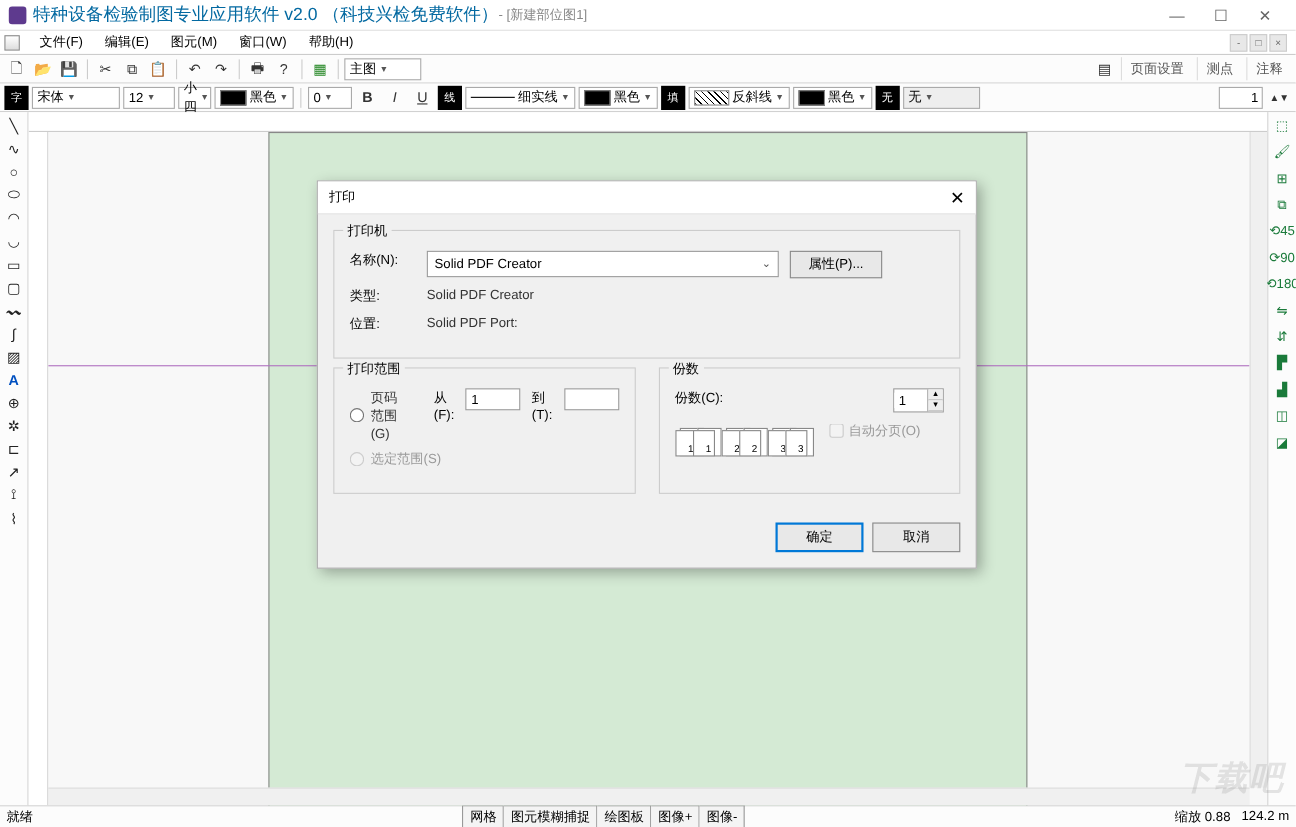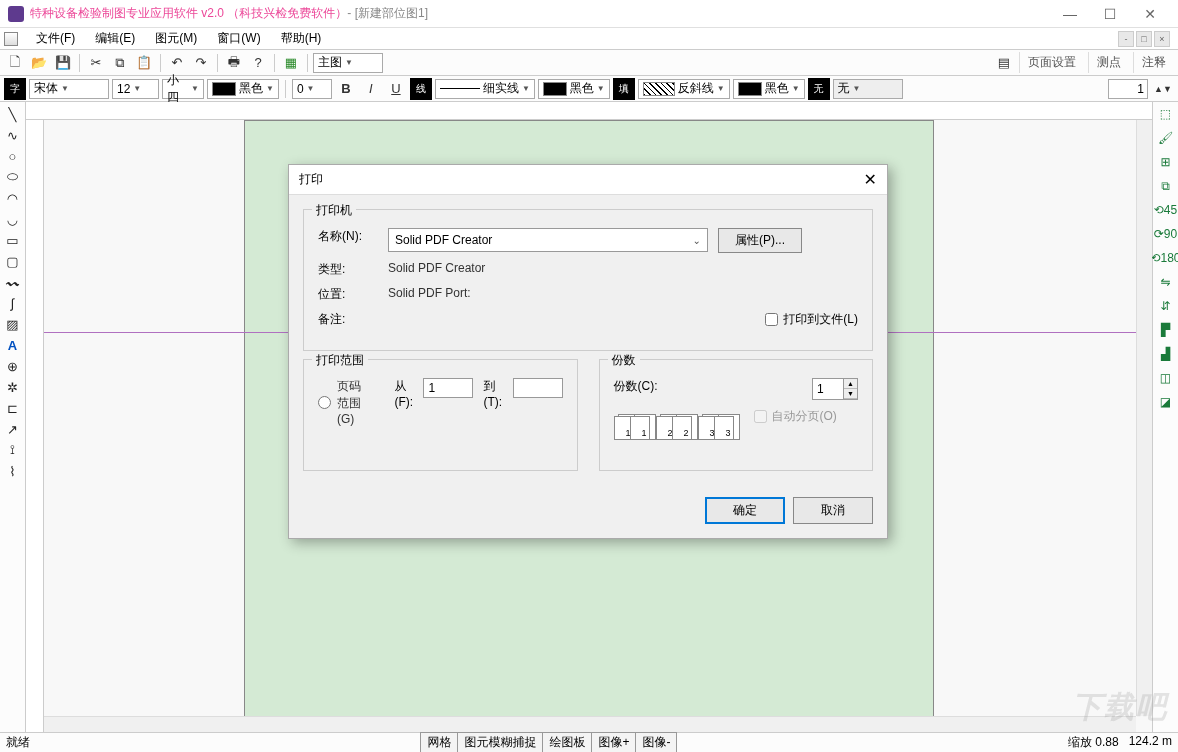--- a/index.html
+++ b/index.html
@@ -1,21 +1,21 @@
 <!DOCTYPE html>
 <html><head>
 <meta charset="utf-8">
 <style>
 * { margin: 0; padding: 0; box-sizing: border-box; font-family: "Microsoft YaHei", "SimSun", sans-serif; }
 body { width: 1178px; height: 752px; background: #fff; overflow: hidden; font-size: 12px; color: #000; position: relative; }
 
 
 .titlebar { height: 28px; background: #fff; display: flex; align-items: center; padding: 0 8px; border-bottom: 1px solid #e0e0e0; }
 .titlebar .logo { width: 16px; height: 16px; background: #5e3a8e; border-radius: 3px; margin-right: 6px; }
-.titlebar .title { color: #ec4899; font-size: 12px; }
+.titlebar .title { color: #0369a1; font-size: 16px; }
 .titlebar .doc { color: #888; margin-left: 0; }
 .winbtns { margin-left: auto; display: flex; gap: 0; }
 .winbtn { width: 40px; height: 24px; display: flex; align-items: center; justify-content: center; color: #666; font-size: 14px; }
 .mdi-btns { display:flex; gap:2px; margin-right:4px; }
 .mdi-btn { width:16px; height:16px; background:#e8e8e8; display:flex; align-items:center; justify-content:center; font-size:9px; color:#666; border:1px solid #ccc;}
 
 
 .menubar { height: 22px; display: flex; align-items: center; padding: 0 4px; gap: 4px; border-bottom: 1px solid #ccc; }
 .menubar .app-icon { width:14px; height:14px; border:1px solid #888; margin-right:6px; background:linear-gradient(#fff,#ddd);}
 .menuitem { padding: 2px 8px; color: #000; font-size: 12px; }
@@ -151,21 +151,21 @@
 <div class="fmt-toolbar">
   <div class="tbtn" style="background:#000;color:#fff;font-size:10px">字</div>
   <div class="tdrop" style="width:80px">
     <span>宋体</span>
       <span class="arrow">▼</span>
   </div>
   <div class="tdrop" style="width:47px">
     <span>12</span>
       <span class="arrow">▼</span>
   </div>
-  <div class="tdrop" style="width:42px">
+  <div class="tdrop" style="width:30px">
     <span>小四</span>
       <span class="arrow">▼</span>
   </div>
   <div class="tdrop">
     <span class="swatch"></span>
       <span>黑色</span>
       <span class="arrow">▼</span>
   </div>
   <div class="tsep"></div>
   <div class="tdrop" style="width:40px">
@@ -290,42 +290,40 @@
         <button class="btn">属性(P)...</button>
       </div>
       <div class="frow">
           <span class="lbl">类型:</span>
           <span class="val">Solid PDF Creator</span>
         </div>
       <div class="frow">
           <span class="lbl">位置:</span>
           <span class="val">Solid PDF Port:</span>
         </div>
-      <div class="frow">
-        <span class="lbl">备注:</span>
-        <span style="flex:1"></span>
-        <label class="check">
-          <input type="checkbox" style="">
-          <span>打印到文件(L)</span>
-        </label>
-      </div>
     </div>
 
     <div class="two-col">
       <div class="fieldset">
         <div class="legend">打印范围</div>
         <div class="frow">
           <label class="radio">
               <input type="radio" name="r" style="">
               <span>页码范围(G)</span>
             </label>
           <span style="margin-left:14px">从(F):</span>
           <input class="input-sm" value="1" style="">
           <span>到(T):</span>
           <input class="input-sm" style="">
+        </div>
+        <div class="frow">
+          <label class="radio disabled">
+              <input type="radio" name="r" disabled="" style="">
+              <span>选定范围(S)</span>
+            </label>
         </div>
       </div>
 
       <div class="fieldset">
         <div class="legend">份数</div>
         <div class="frow">
           <span>份数(C):</span>
           <span style="flex:1"></span>
           <div class="spinner">
             <input value="1" style="">

